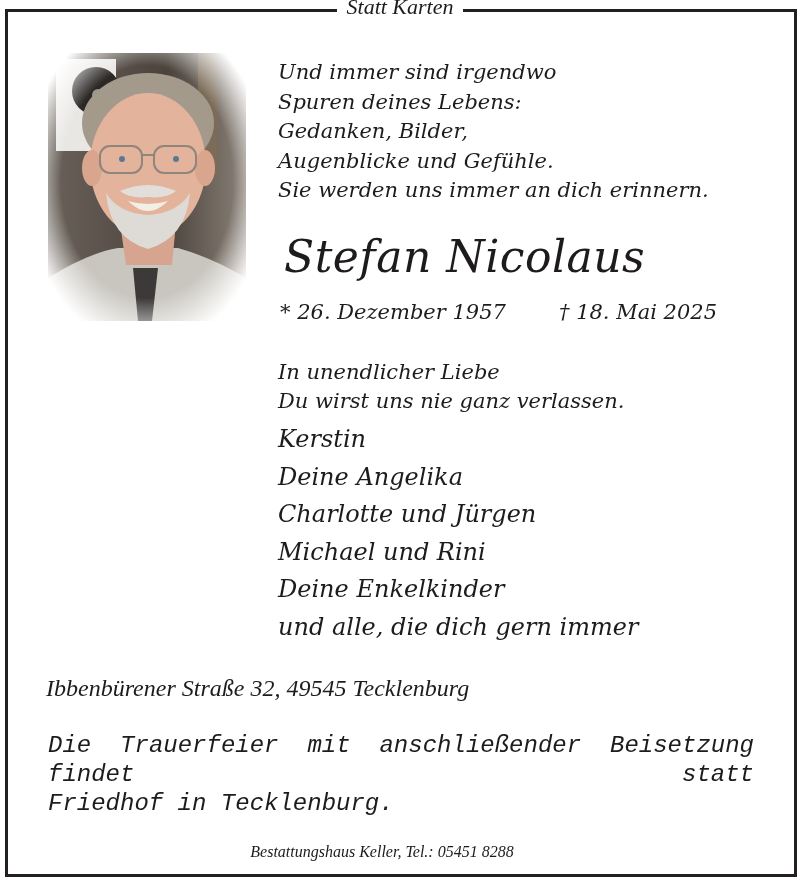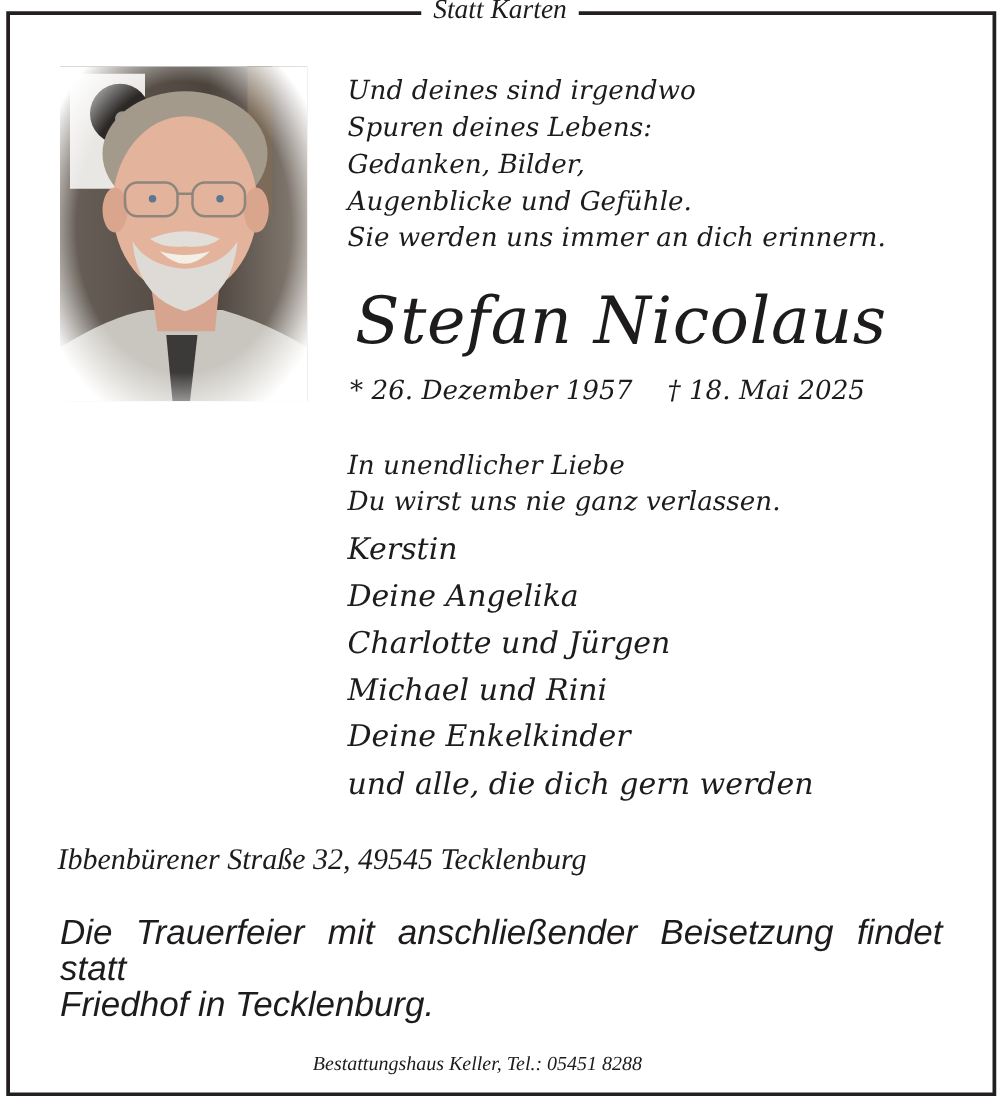--- a/index.html
+++ b/index.html
@@ -7,27 +7,27 @@
          font-family: "DejaVu Serif", "Liberation Serif", serif; }
   .frame { position:absolute; left:5px; top:9px; width:786px; height:862px;
            border:3px solid #231f20; box-sizing:content-box; }
   .header-label { position:absolute; top:-3px; left:0; width:800px; text-align:center; }
   .header-label span { background:#fff; padding:0 10px; font-family:"Liberation Serif", serif;
            font-style:italic; font-size:22px; line-height:22px; position:relative; top:-1px; }
   .photo { position:absolute; left:48px; top:53px; width:198px; height:268px; overflow:hidden;
            background:#fff; }
   .abs { position:absolute; font-style:italic; white-space:nowrap; }
   .poem { left:278px; top:58px; font-family:"DejaVu Serif", serif; font-size:21px; line-height:29.5px; }
-  .name { left:284px; top:225px; font-family:"DejaVu Serif", serif; font-size:52px; line-height:64px; letter-spacing:0.5px; }
+  .name { left:284px; top:225px; font-family:"DejaVu Serif", serif; font-size:44px; line-height:64px; letter-spacing:0.5px; }
   .dates { left:280px; top:298px; font-size:21px; line-height:28px; }
-  .dates .death { margin-left:28px; }
+  .dates .death { margin-left:53px; }
   .farewell { left:278px; top:358px; font-size:21px; line-height:29px; }
   .family { left:278px; top:421px; font-size:24px; line-height:37.5px; }
   .address { left:46px; top:673px; font-family:"Liberation Serif", serif; font-size:24px; line-height:30px; }
-  .service { left:48px; top:731px; width:706px; font-family:Liberation Sans, sans-serif; font-size:28px; line-height:29px;
+  .service { left:48px; top:731px; width:706px; font-family:Liberation Mono, monospace; font-size:24px; line-height:29px;
              white-space:normal; text-align:justify; text-align-last:left; }
   .service div { text-align:justify; text-align-last:justify; }
   .service div:last-child { text-align-last:left; }
   .footer { left:0; width:764px; top:842px; text-align:center; font-family:"Liberation Serif", serif; font-size:16px; line-height:20px; }
 </style>
 </head>
 <body>
 
 <div class="frame"></div>
 
@@ -73,21 +73,21 @@
     <rect x="52" y="93" width="42" height="27" rx="10" fill="none" stroke="#8e857d" stroke-width="2"></rect>
     <rect x="106" y="93" width="42" height="27" rx="10" fill="none" stroke="#8e857d" stroke-width="2"></rect>
     <line x1="94" y1="102" x2="106" y2="102" stroke="#8e857d" stroke-width="2"></line>
     <circle cx="74" cy="106" r="3" fill="#5d7790"></circle>
     <circle cx="128" cy="106" r="3" fill="#5d7790"></circle>
     <rect width="198" height="268" fill="url(#fade)"></rect>
   </svg>
 </div>
 
 <div class="abs poem">
-  <div>Und deines sind irgendwo</div>
+  <div>Und immer sind irgendwo</div>
   <div>Spuren deines Lebens:</div>
   <div>Gedanken, Bilder,</div>
   <div>Augenblicke und Gefühle.</div>
   <div>Sie werden uns immer an dich erinnern.</div>
 </div>
 
 <div class="abs name">Stefan Nicolaus</div>
 
 <div class="abs dates">
   <span>* 26. Dezember 1957</span><span class="death">† 18. Mai 2025</span>
@@ -97,21 +97,21 @@
   <div>In unendlicher Liebe</div>
   <div>Du wirst uns nie ganz verlassen.</div>
 </div>
 
 <div class="abs family">
   <div>Kerstin</div>
   <div>Deine Angelika</div>
   <div>Charlotte und Jürgen</div>
   <div>Michael und Rini</div>
   <div>Deine Enkelkinder</div>
-  <div>und alle, die dich gern werden</div>
+  <div>und alle, die dich gern immer</div>
 </div>
 
 <div class="abs address">Ibbenbürener Straße 32, 49545 Tecklenburg</div>
 
 <div class="abs service">
   <div>Die Trauerfeier mit anschließender Beisetzung findet statt</div>
   <div>Friedhof in Tecklenburg.</div>
 </div>
 
 <div class="abs footer">Bestattungshaus Keller, Tel.: 05451 8288</div>

